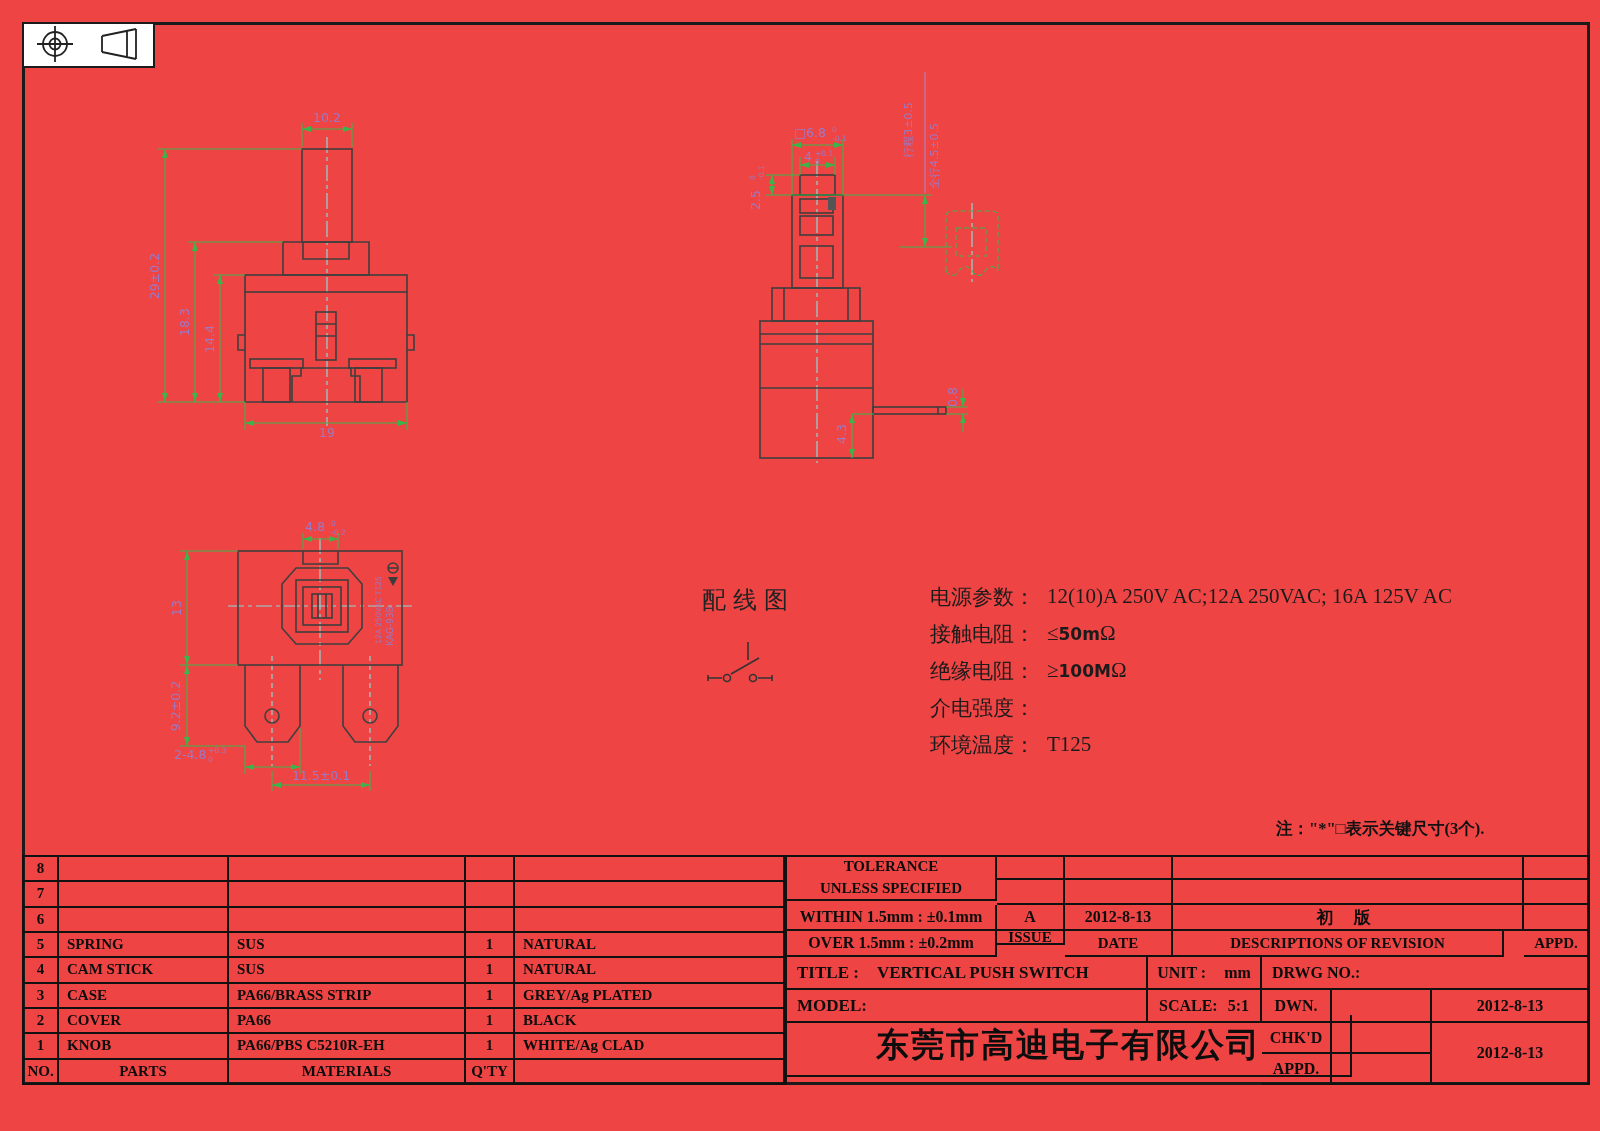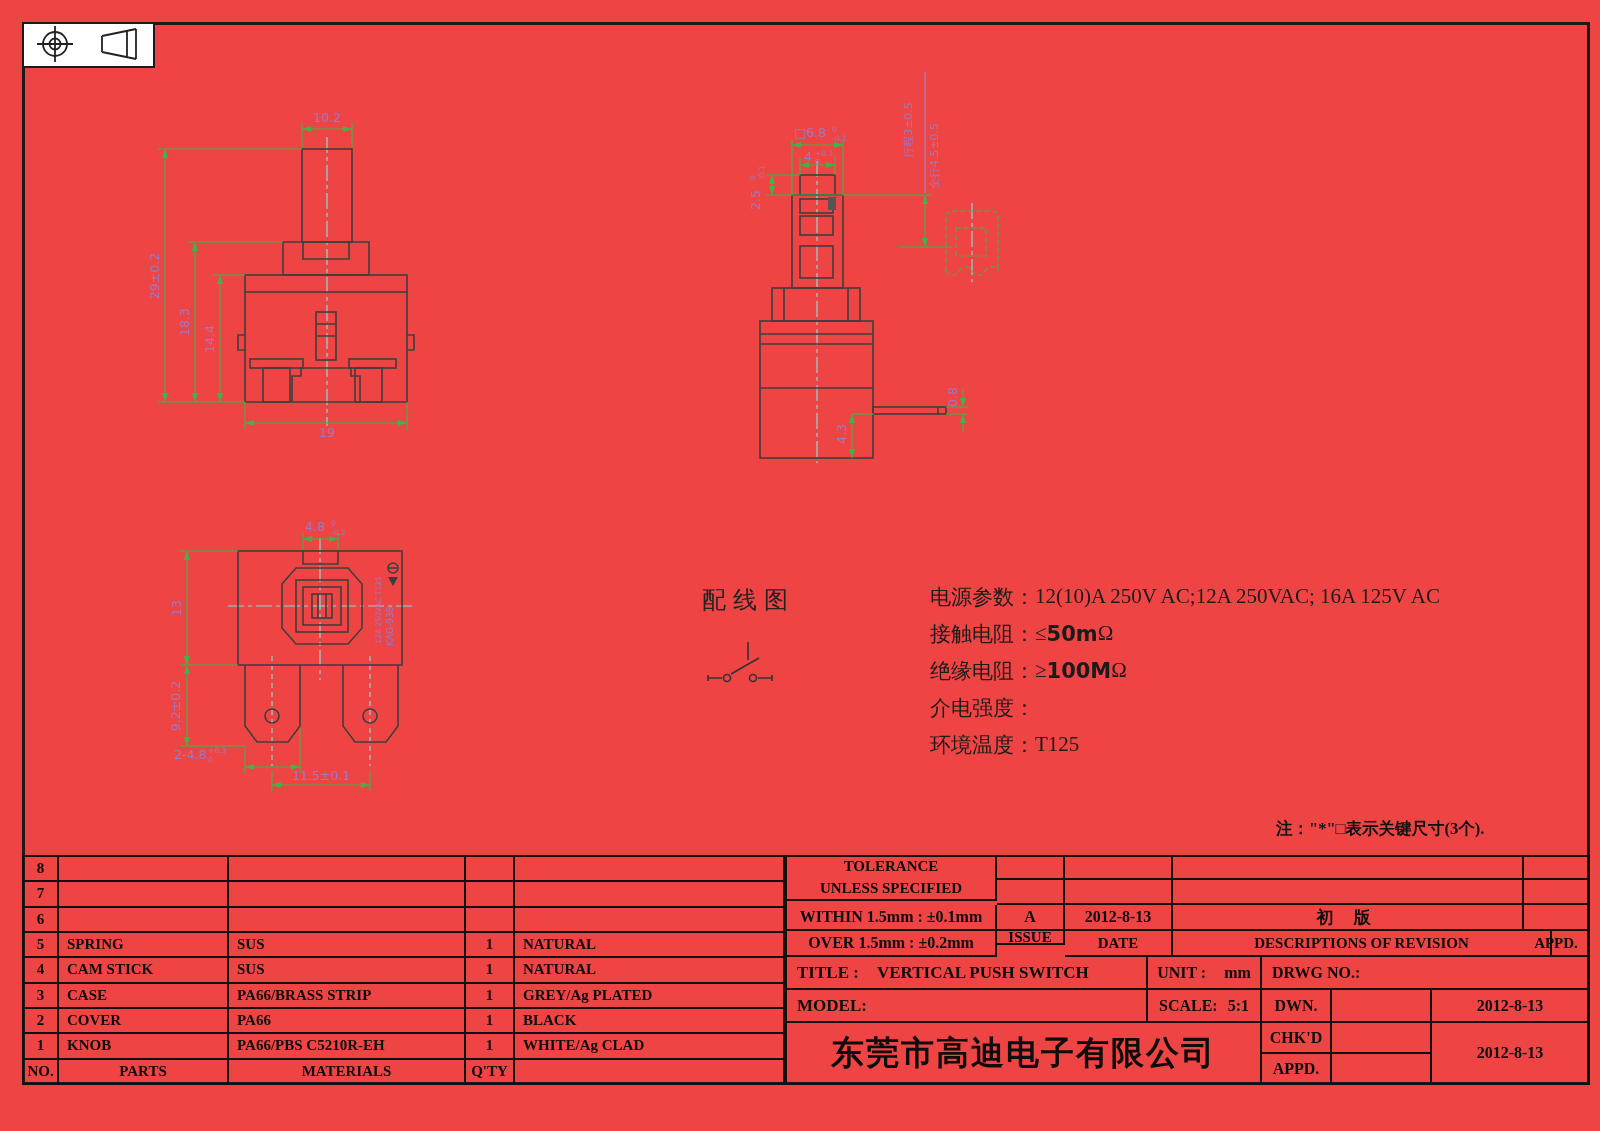--- a/index.html
+++ b/index.html
@@ -17,22 +17,22 @@
   .cl{stroke:#8fd6d6;stroke-width:1.2;stroke-dasharray:16 4 4 4;fill:none;}
   .cl2{stroke:#8fd6d6;stroke-width:1.2;stroke-dasharray:5 4;fill:none;}
   .dim{font-size:12.5px;}
   .dimS{font-size:7.5px;}
   .dark-t{fill:#3c3c3c;}
   .wtitle{position:absolute;left:702px;top:584px;font-size:24px;letter-spacing:7px;
           font-family:"Liberation Serif",serif;color:#222;}
   .specs{position:absolute;left:930px;top:578px;width:600px;}
   .spec-line{height:37px;display:flex;align-items:center;
              font-family:"Liberation Serif",serif;font-size:21px;color:#1b1b1b;}
-  .spec-label{white-space:nowrap;}
-  .spec-big{font-family:"DejaVu Sans",sans-serif;font-weight:bold;font-size:21px;}
+  .spec-label{margin-right:12px;white-space:nowrap;}
+  .spec-big{font-family:"DejaVu Sans",sans-serif;font-weight:bold;font-size:17px;}
   .note{position:absolute;left:1276px;top:818px;font-weight:bold;font-size:16.5px;
         font-family:"Liberation Serif",serif;color:#111;white-space:nowrap;}
   
   .pgrid{position:absolute;left:22px;top:855px;width:763px;height:230px;box-sizing:border-box;
          border-left:2px solid #111;border-top:2px solid #111;display:grid;
          grid-template-columns:35px 170px 237px 49px auto;grid-template-rows:repeat(9,1fr);}
   .pcell{border-right:2px solid #111;border-bottom:2px solid #111;display:flex;
          align-items:center;justify-content:center;font-family:"Liberation Serif",serif;
          font-weight:bold;font-size:15px;color:#0d0d0d;overflow:hidden;white-space:nowrap;}
   .pcell.left{justify-content:flex-start;padding-left:8px;text-align:right;}
@@ -324,21 +324,21 @@
     <div class="tcell" style="left:386px;top:23px;width:351px;height:25px"></div>
     <div class="tcell" style="left:737px;top:23px;width:66px;height:25px"></div>
 
     <div class="tcell f16" style="left:210px;top:48px;width:68px;height:26px">A</div>
     <div class="tcell f16" style="left:278px;top:48px;width:108px;height:26px">2012-8-13</div>
     <div class="tcell rev-desc" style="left:386px;top:48px;width:351px;height:26px">初 版</div>
     <div class="tcell" style="left:737px;top:48px;width:66px;height:26px"></div>
 
     <div class="tcell" style="left:210px;top:74px;width:68px;height:14px">ISSUE</div>
     <div class="tcell" style="left:278px;top:74px;width:108px;height:26px">DATE</div>
-    <div class="tcell" style="left:386px;top:74px;width:379px;height:26px">DESCRIPTIONS OF REVISION</div>
+    <div class="tcell" style="left:386px;top:74px;width:331px;height:26px">DESCRIPTIONS OF REVISION</div>
     <div class="tcell" style="left:737px;top:74px;width:66px;height:26px">APPD.</div>
 
     <div class="tcell left f17" style="left:0;top:100px;width:361px;height:33px">
       <span>TITLE :</span>
       <span class="gap"></span>
       <span>VERTICAL PUSH SWITCH</span>
     </div>
     <div class="tcell f16" style="left:361px;top:100px;width:114px;height:33px">
       <span>UNIT :</span>
       <span class="gap"></span>
@@ -349,21 +349,21 @@
     <div class="tcell left f17" style="left:0;top:133px;width:361px;height:33px">MODEL:</div>
     <div class="tcell f16" style="left:361px;top:133px;width:114px;height:33px">
       <span>SCALE:</span>
       <span class="gap" style="width:10px"></span>
       <span>5:1</span>
     </div>
     <div class="tcell f16" style="left:475px;top:133px;width:70px;height:33px">DWN.</div>
     <div class="tcell" style="left:545px;top:133px;width:100px;height:33px"></div>
     <div class="tcell f16" style="left:645px;top:133px;width:158px;height:33px">2012-8-13</div>
 
-    <div class="tcell company" style="left:0;top:166px;width:475px;height:62px">东莞市高迪电子有限公司</div>
+    <div class="tcell company" style="left:0;top:158px;width:565px;height:62px">东莞市高迪电子有限公司</div>
     <div class="tcell f16" style="left:475px;top:166px;width:70px;height:31px">CHK'D</div>
     <div class="tcell f16" style="left:475px;top:197px;width:70px;height:31px">APPD.</div>
     <div class="tcell" style="left:545px;top:166px;width:100px;height:31px"></div>
     <div class="tcell" style="left:545px;top:197px;width:100px;height:31px"></div>
     <div class="tcell f16" style="left:645px;top:166px;width:158px;height:62px">2012-8-13</div>
   </div>
 
 </div>
 
 </body></html>

